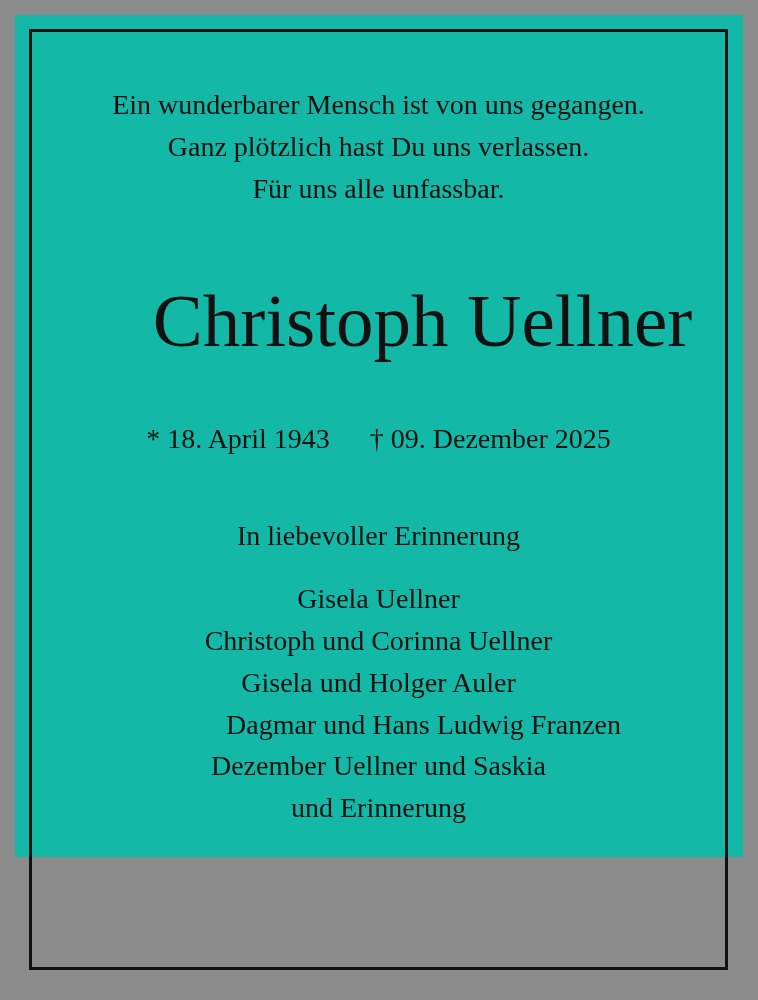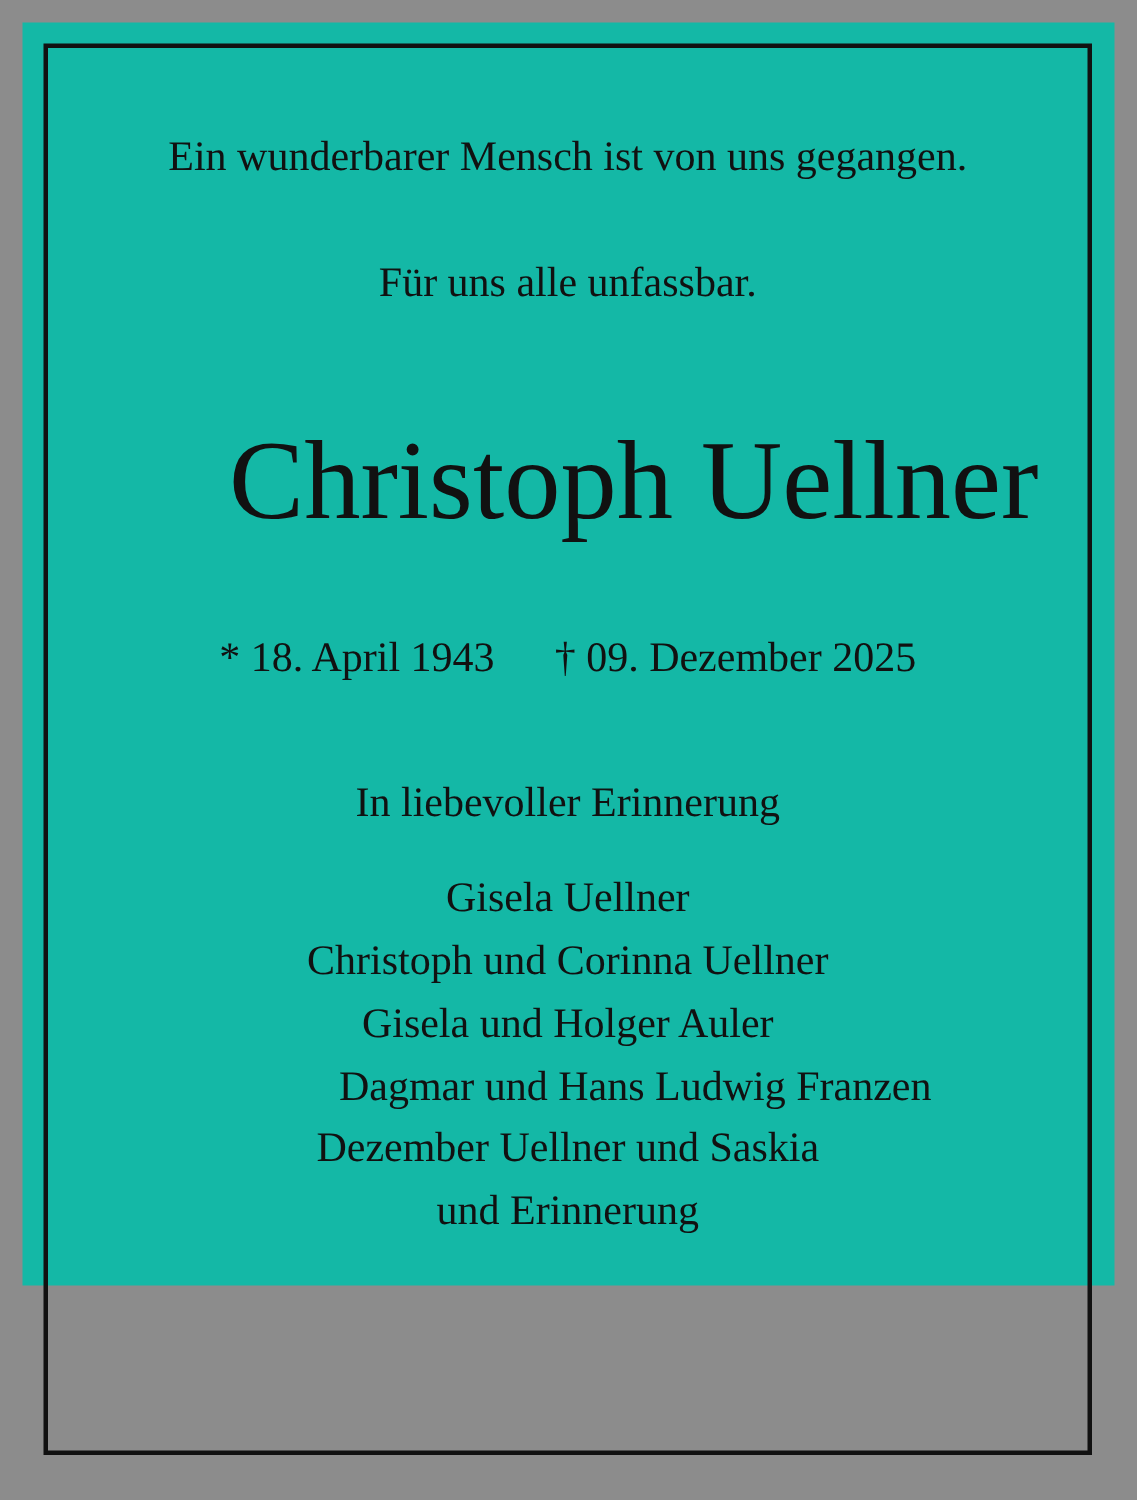--- a/index.html
+++ b/index.html
@@ -60,20 +60,21 @@
       width: 40px;
     }
   </style>
 </head>
 <body>
 
 <div class="sheet">
   <div class="frame">
 
     <div class="line" style="top:59px;">Ein wunderbarer Mensch ist von uns gegangen.</div>
+    <div class="line" style="top:101px;">Ganz plötzlich hast Du uns verlassen.</div>
     <div class="line" style="top:143px;">Für uns alle unfassbar.</div>
 
     <div class="line name" style="top:251px;">Christoph Uellner</div>
 
     <div class="dates" style="top:347px;">
       <span>* 18. April 1943</span><span class="gap"></span><span>† 09. Dezember 2025</span>
     </div>
 
     <div class="line" style="top:490px;">In liebevoller Erinnerung</div>
 

